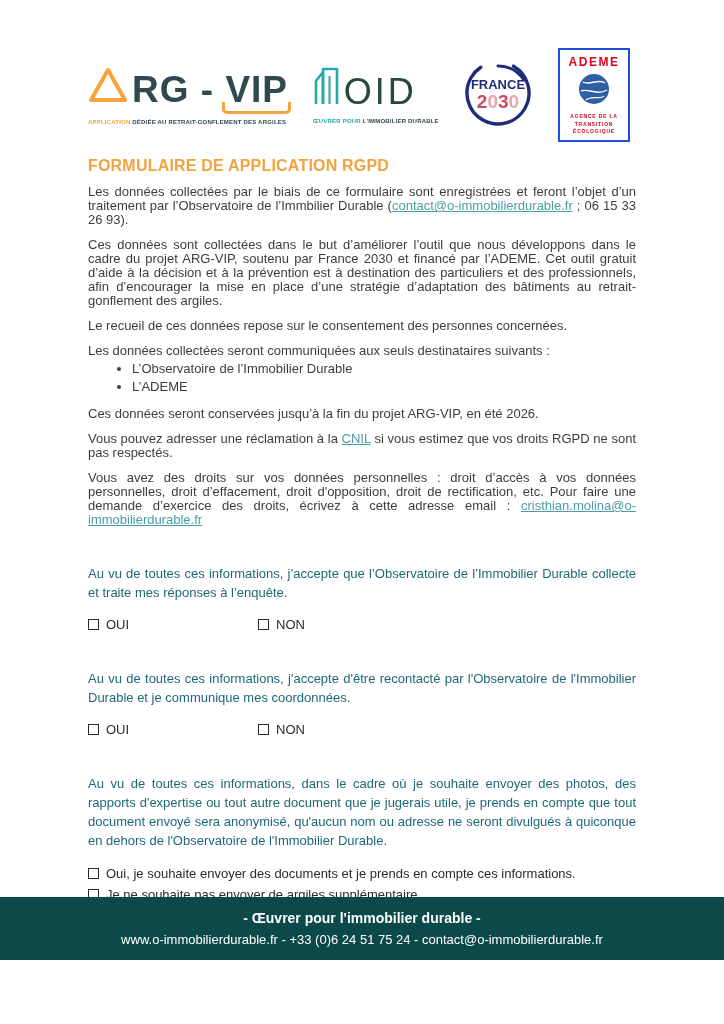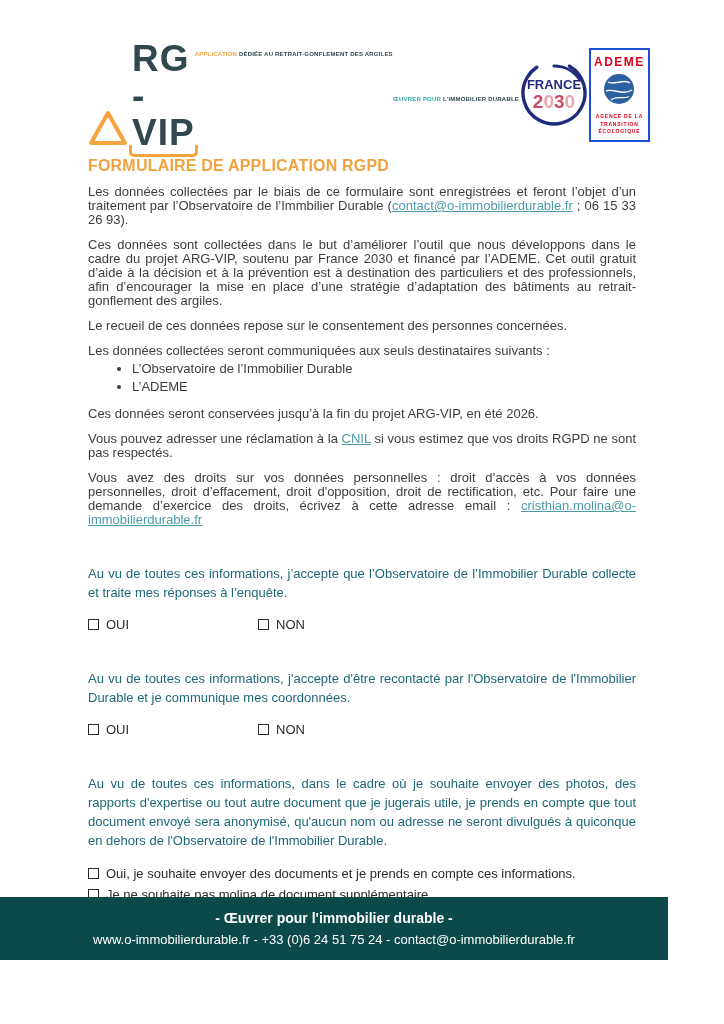--- a/index.html
+++ b/index.html
@@ -6,21 +6,21 @@
   .page {
     position:relative; width:724px; height:1024px; margin:0 auto;
     background:#ffffff; overflow:hidden;
     font-family:"Liberation Sans", sans-serif; color:#3d3d3d;
   }
   
   .logos-row {
     display:flex; align-items:center; justify-content:space-between;
     margin:50px 94px 0 88px; height:90px;
   }
-  .logo-argvip { display:flex; flex-direction:row; }
+  .logo-argvip { display:flex; flex-direction:column; }
   .argvip-main { display:flex; align-items:flex-end; gap:4px; }
   .argvip-word { font-size:37px; font-weight:700; color:#31484e; letter-spacing:1px; line-height:1; }
   .argvip-vip { position:relative; display:inline-block; }
   .argvip-vip::after {
     content:""; position:absolute; left:-3px; right:-3px; bottom:-6px; height:9px;
     border-left:3px solid #f5a33c; border-right:3px solid #f5a33c; border-bottom:3px solid #f5a33c;
     border-radius:0 0 5px 5px;
   }
   .argvip-tagline { margin-top:11px; font-size:6px; font-weight:700; letter-spacing:.2px; color:#31484e; white-space:nowrap; }
   .argvip-tagline .hl { color:#f5a33c; }
@@ -45,21 +45,21 @@
   .consent-statement { font-size:13px; line-height:19px; color:#1e6876; text-align:justify; margin:0; }
   .opt-row { margin-top:15px; font-size:13px; color:#2b2b2b; }
   .opt-inline { display:inline-block; width:170px; }
   .opt-line { margin-top:2px; font-size:13px; line-height:19px; color:#2b2b2b; }
   .cb {
     display:inline-block; width:9px; height:9px; border:1.4px solid #2b2b2b;
     margin-right:7px; vertical-align:-1px; background:#fff;
   }
   
   .footer {
-    position:absolute; left:0; top:897px; width:668px; height:63px;
+    position:absolute; left:0; top:897px; width:724px; height:63px;
     background:#0c4a4a; color:#ffffff; display:flex; flex-direction:column;
     align-items:center; justify-content:center; gap:6px;
   }
   .footer-line1 { font-size:14px; font-weight:700; }
   .footer-line2 { font-size:13px; font-weight:400; }
 </style>
 </head>
 <body>
 
 <div class="page">
@@ -72,20 +72,30 @@
           <svg width="40" height="38" viewBox="0 0 40 38">
             <polygon points="20,4 37,34 3,34" fill="none" stroke="#F5A33C" stroke-width="4" stroke-linejoin="round"></polygon>
           </svg>
         </span>
         <span class="argvip-word"><span>RG - </span><span class="argvip-vip">VIP</span></span>
       </div>
       <div class="argvip-tagline"><span class="hl">APPLICATION</span><span> DÉDIÉE AU RETRAIT-GONFLEMENT DES ARGILES</span></div>
     </div>
 
     <div class="logo-oid">
+      <div class="oid-main">
+        <span>
+          <svg width="28" height="40" viewBox="0 0 28 40">
+            <path d="M3 38 V15 L10 6 V38" fill="none" stroke="#2AA7A7" stroke-width="2.6" stroke-linejoin="round"></path>
+            <path d="M10 38 V3 H24 V38" fill="none" stroke="#2AA7A7" stroke-width="2.6" stroke-linejoin="round"></path>
+            <line x1="16.5" y1="10" x2="16.5" y2="38" stroke="#2AA7A7" stroke-width="2"></line>
+          </svg>
+        </span>
+        <span class="oid-word">OID</span>
+      </div>
       <div class="oid-tagline"><span class="hl">ŒUVRER POUR</span><span> L'IMMOBILIER DURABLE</span></div>
     </div>
 
     <div>
       <svg width="70" height="70" viewBox="0 0 70 70">
         <circle cx="35" cy="35" r="31" fill="none" stroke="#1F2C7C" stroke-width="3.4" stroke-dasharray="160 60" transform="rotate(-60 35 35)" stroke-linecap="round"></circle>
         <path d="M61 22 A31 31 0 0 0 35 8" fill="none" stroke="#1F2C7C" stroke-width="3" stroke-linecap="round"></path>
         <text x="35" y="31" text-anchor="middle" font-family="Liberation Sans, sans-serif" font-size="13" font-weight="700" fill="#1F2C7C">FRANCE</text>
         <text x="35" y="50" text-anchor="middle" font-family="Liberation Sans, sans-serif" font-size="19" font-weight="700"><tspan fill="#CF4A5F">2</tspan><tspan fill="#EAA6B0">0</tspan><tspan fill="#CF4A5F">3</tspan><tspan fill="#EAA6B0">0</tspan></text>
       </svg>
@@ -141,21 +151,21 @@
       <p class="consent-statement">Au vu de toutes ces informations, j'accepte d'être recontacté par l'Observatoire de l'Immobilier Durable et je communique mes coordonnées.</p>
       <div class="opt-row">
         <span class="opt-inline"><span class="cb"></span><span>OUI</span></span><span><span class="cb"></span><span>NON</span></span>
       </div>
     </div>
 
     <div class="consent">
       <p class="consent-statement">Au vu de toutes ces informations, dans le cadre où je souhaite envoyer des photos, des rapports d'expertise ou tout autre document que je jugerais utile, je prends en compte que tout document envoyé sera anonymisé, qu'aucun nom ou adresse ne seront divulgués à quiconque en dehors de l'Observatoire de l'Immobilier Durable.</p>
       <div class="opt-row" style="margin-top:14px;">
         <div class="opt-line"><span class="cb"></span><span>Oui, je souhaite envoyer des documents et je prends en compte ces informations.</span></div>
-        <div class="opt-line"><span class="cb"></span><span>Je ne souhaite pas molina de document supplémentaire.</span></div>
+        <div class="opt-line"><span class="cb"></span><span>Je ne souhaite pas envoyer de argiles supplémentaire.</span></div>
       </div>
     </div>
   </div>
 
   <div class="footer">
     <div class="footer-line1">- Œuvrer pour l'immobilier durable -</div>
     <div class="footer-line2">www.o-immobilierdurable.fr - +33 (0)6 24 51 75 24 - contact@o-immobilierdurable.fr</div>
   </div>
 
 </div>

